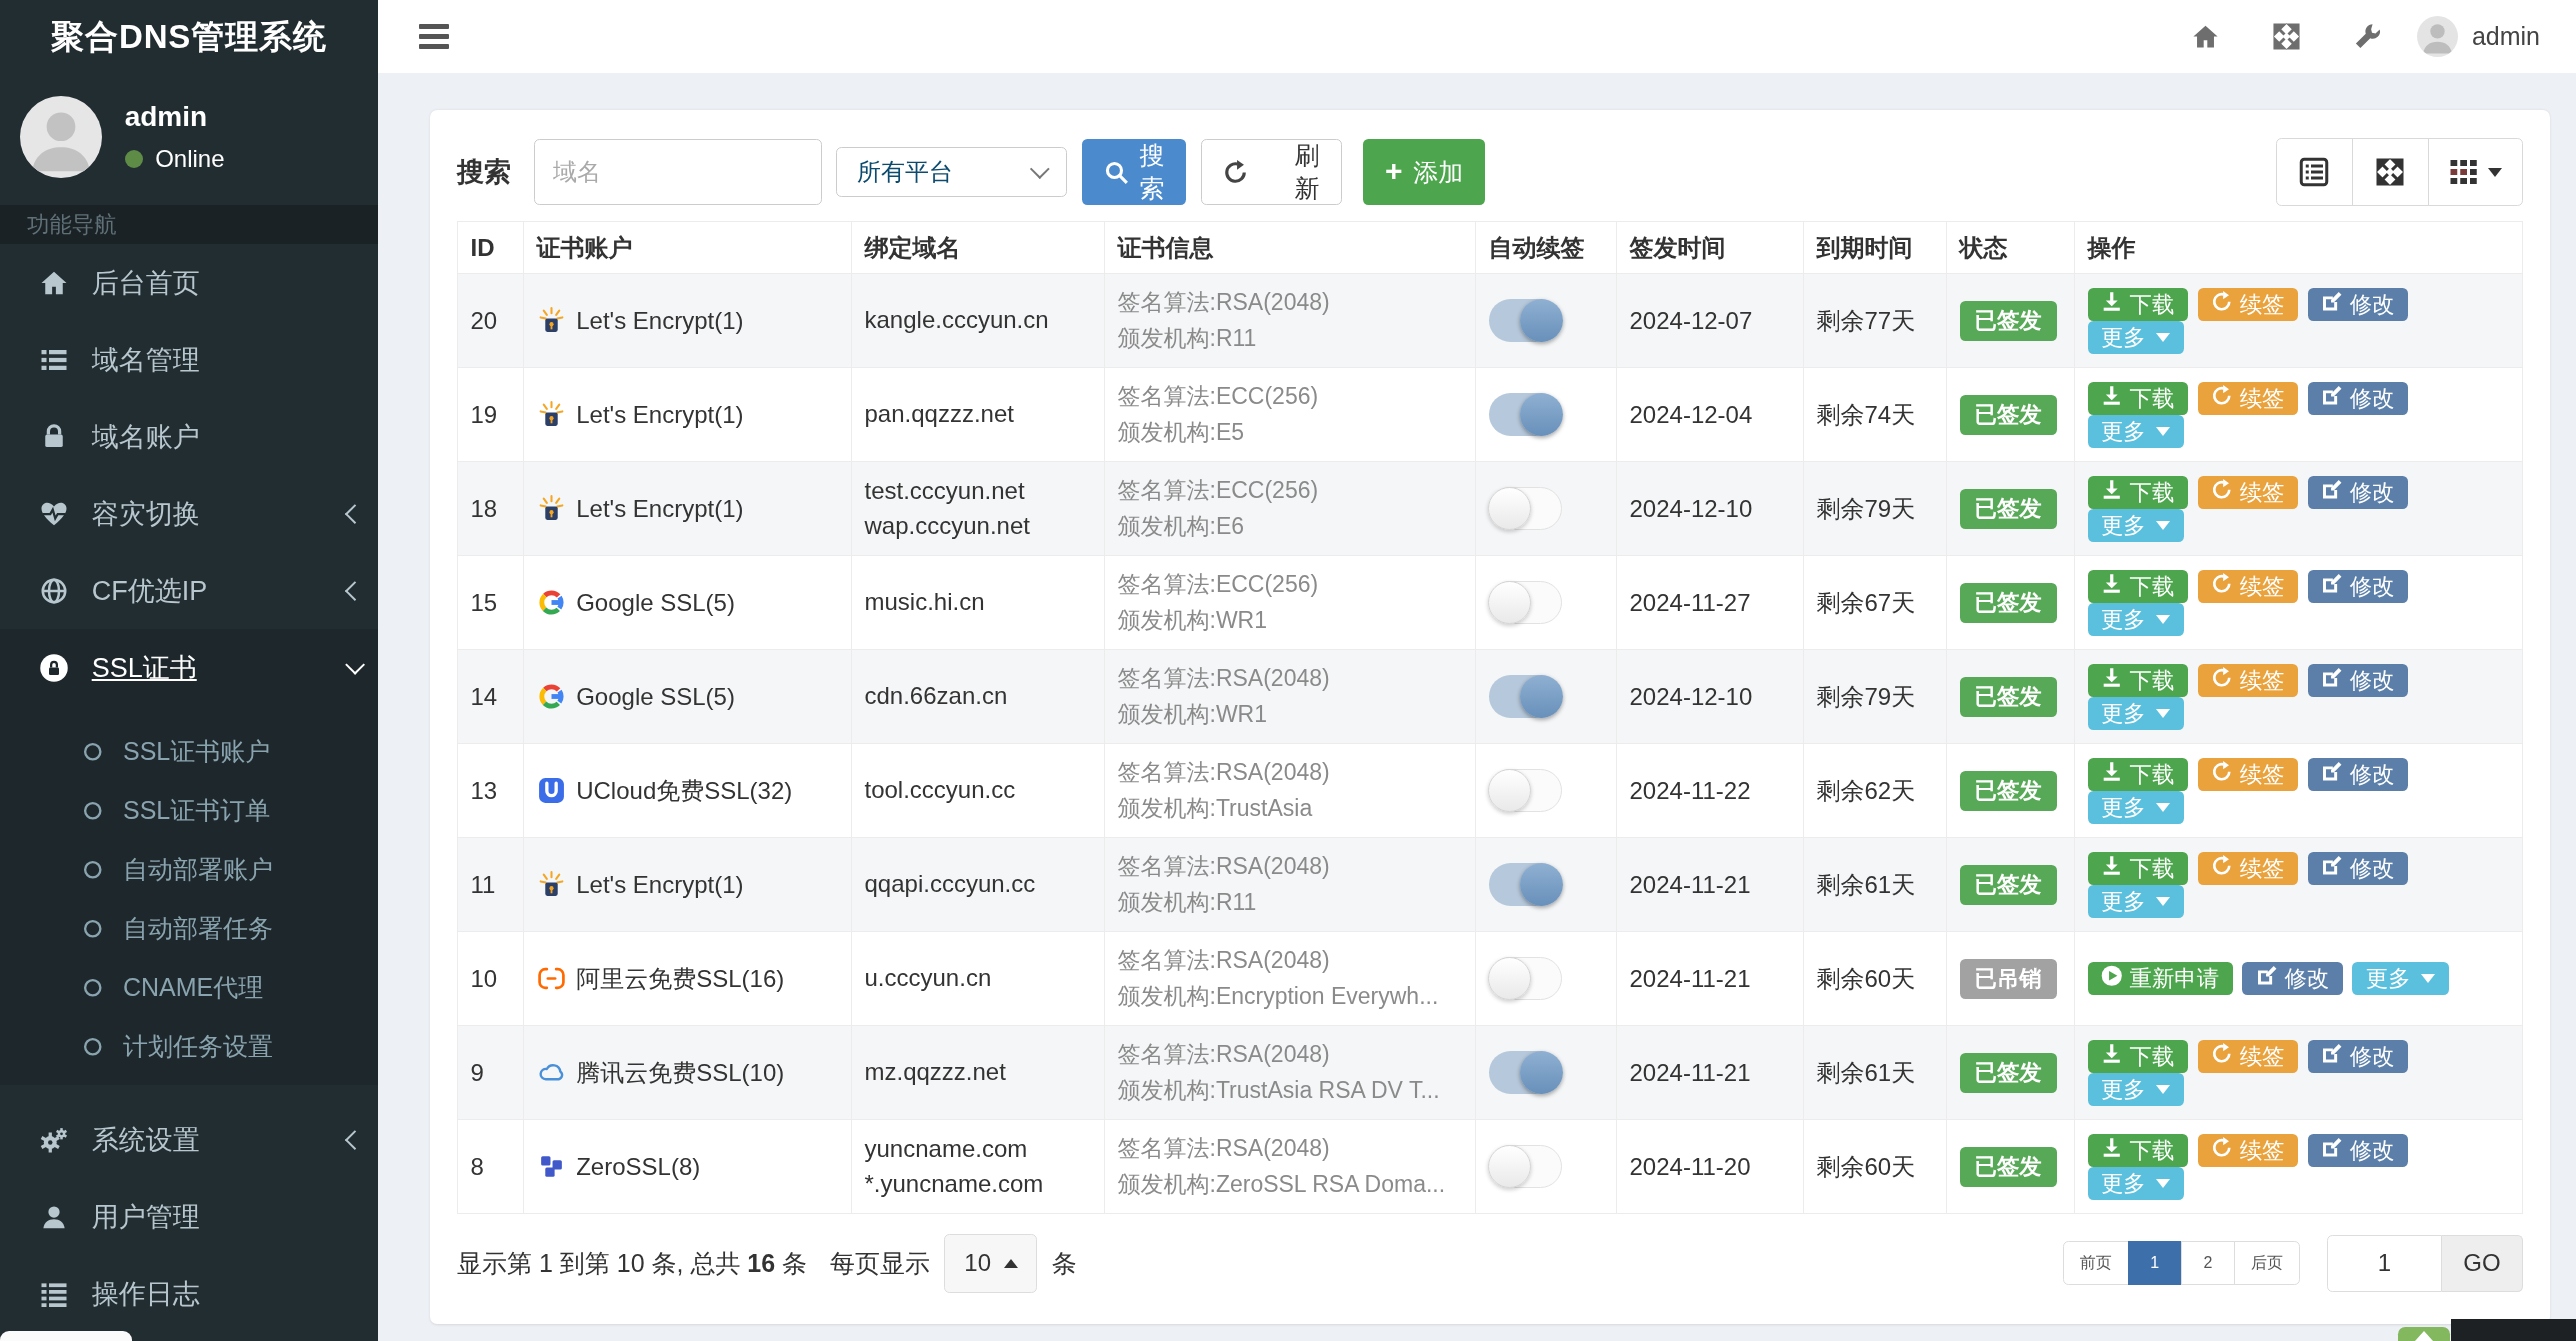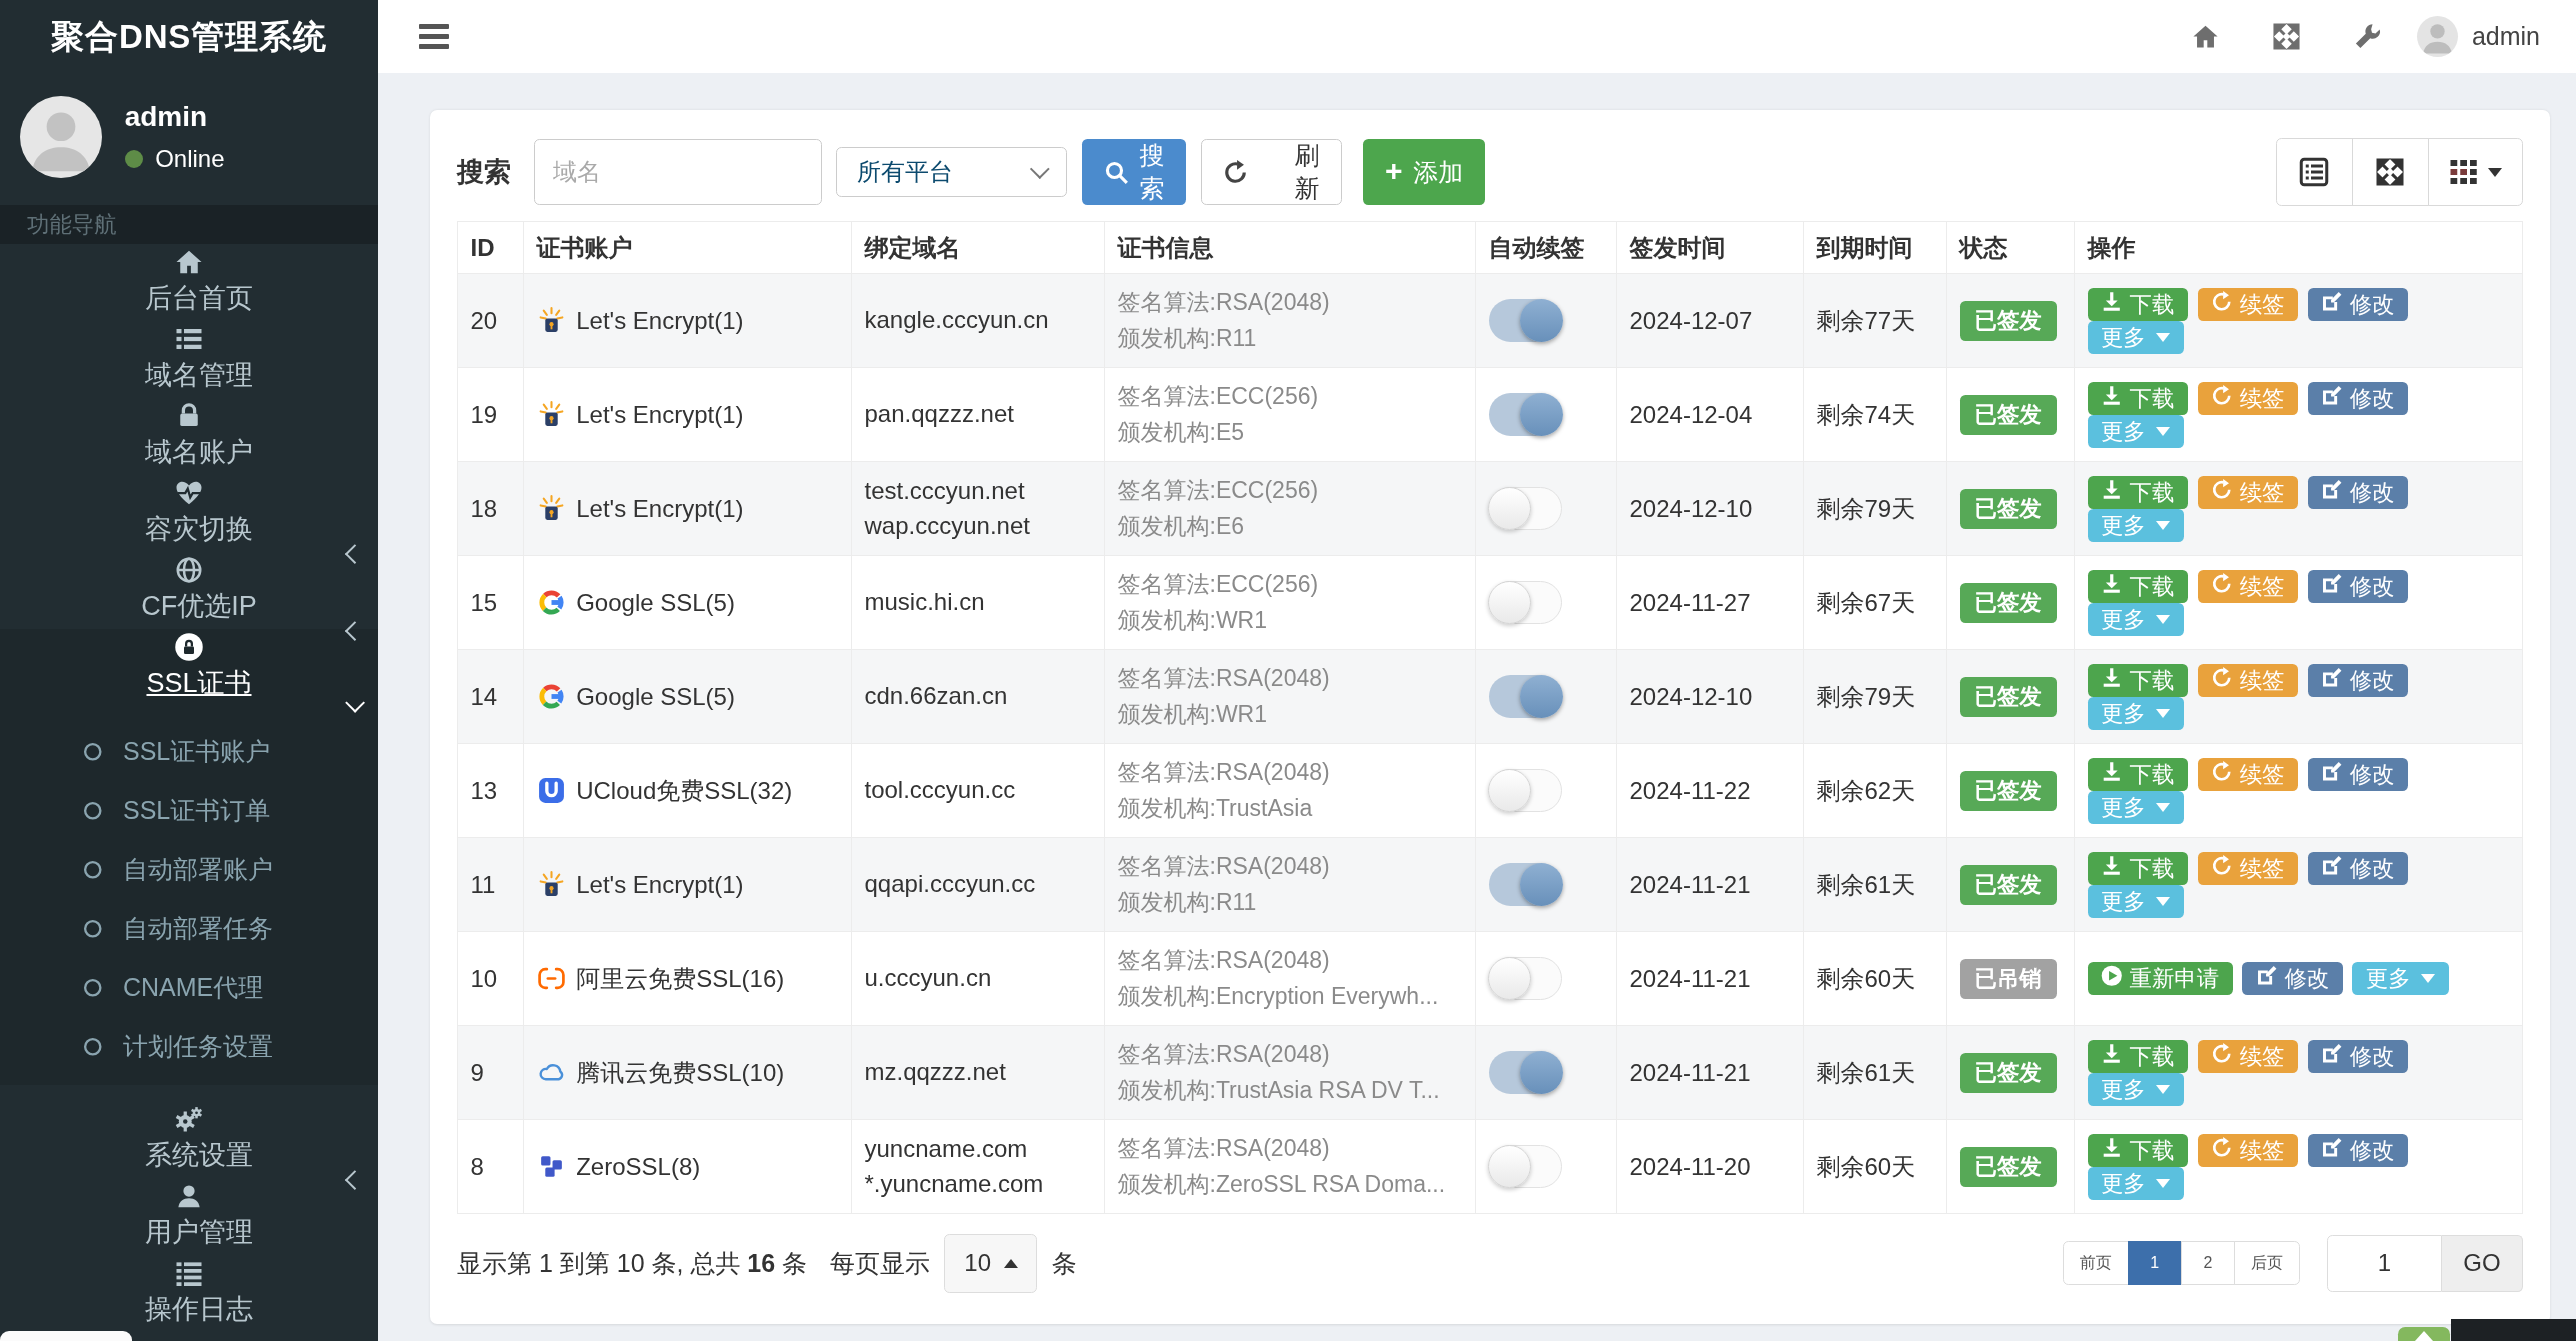--- a/index.html
+++ b/index.html
@@ -14,21 +14,21 @@
   .avatar-big svg{width:100%;height:100%;}
   .user-info{margin-left:23px;}
   .user-name{color:#fff;font-size:28px;font-weight:600;}
   .user-status{display:flex;align-items:center;margin-top:12.5px;}
   .status-dot{width:18px;height:18px;border-radius:50%;background:#5e8c47;margin-right:12.5px;}
   .status-text{color:#fff;font-size:24px;}
   .nav-header{background:#1a2226;color:#5f7077;font-size:22.4px;padding:10.7px 27px;height:39px;line-height:39px;box-sizing:content-box;padding-top:0;padding-bottom:0;}
   ul.menu{list-style:none;margin:0;padding:0;}
   .menu-item{}
   .menu-item.active{background:#1e282c;}
-  .menu-row{display:flex;align-items:center;height:77px;padding:0 16px 0 36px;color:#b8c7ce;font-size:27px;cursor:pointer;flex-direction:column;}
+  .menu-row{display:flex;align-items:center;height:77px;padding:0 16px 0 36px;color:#b8c7ce;font-size:27px;cursor:pointer;}
   .menu-item.active > .menu-row{color:#fff;text-decoration:underline;}
   .menu-row .mi{width:36px;height:36px;flex:none;display:flex;align-items:center;justify-content:center;margin-right:19.7px;}
   .menu-row .mi svg{width:30px;height:30px;}
   .chev{margin-left:auto;width:11.6px;height:11.6px;flex:none;}
   .chev-left{border-left:2.7px solid #b8c7ce;border-bottom:2.7px solid #b8c7ce;transform:rotate(45deg);}
   .chev-down{border-left:2.7px solid #fff;border-bottom:2.7px solid #fff;transform:rotate(-45deg);margin-top:-5.4px;}
   ul.submenu{list-style:none;margin:16px;padding:0 0 9px 0;}
   .submenu-item{display:flex;align-items:center;height:59px;padding-left:66px;color:#8aa4af;font-size:25px;cursor:pointer;}
   .submenu-item .mi{width:23px;height:23px;margin-right:18px;display:flex;align-items:center;}
   .submenu-item .mi svg{width:21.5px;height:21.5px;}

